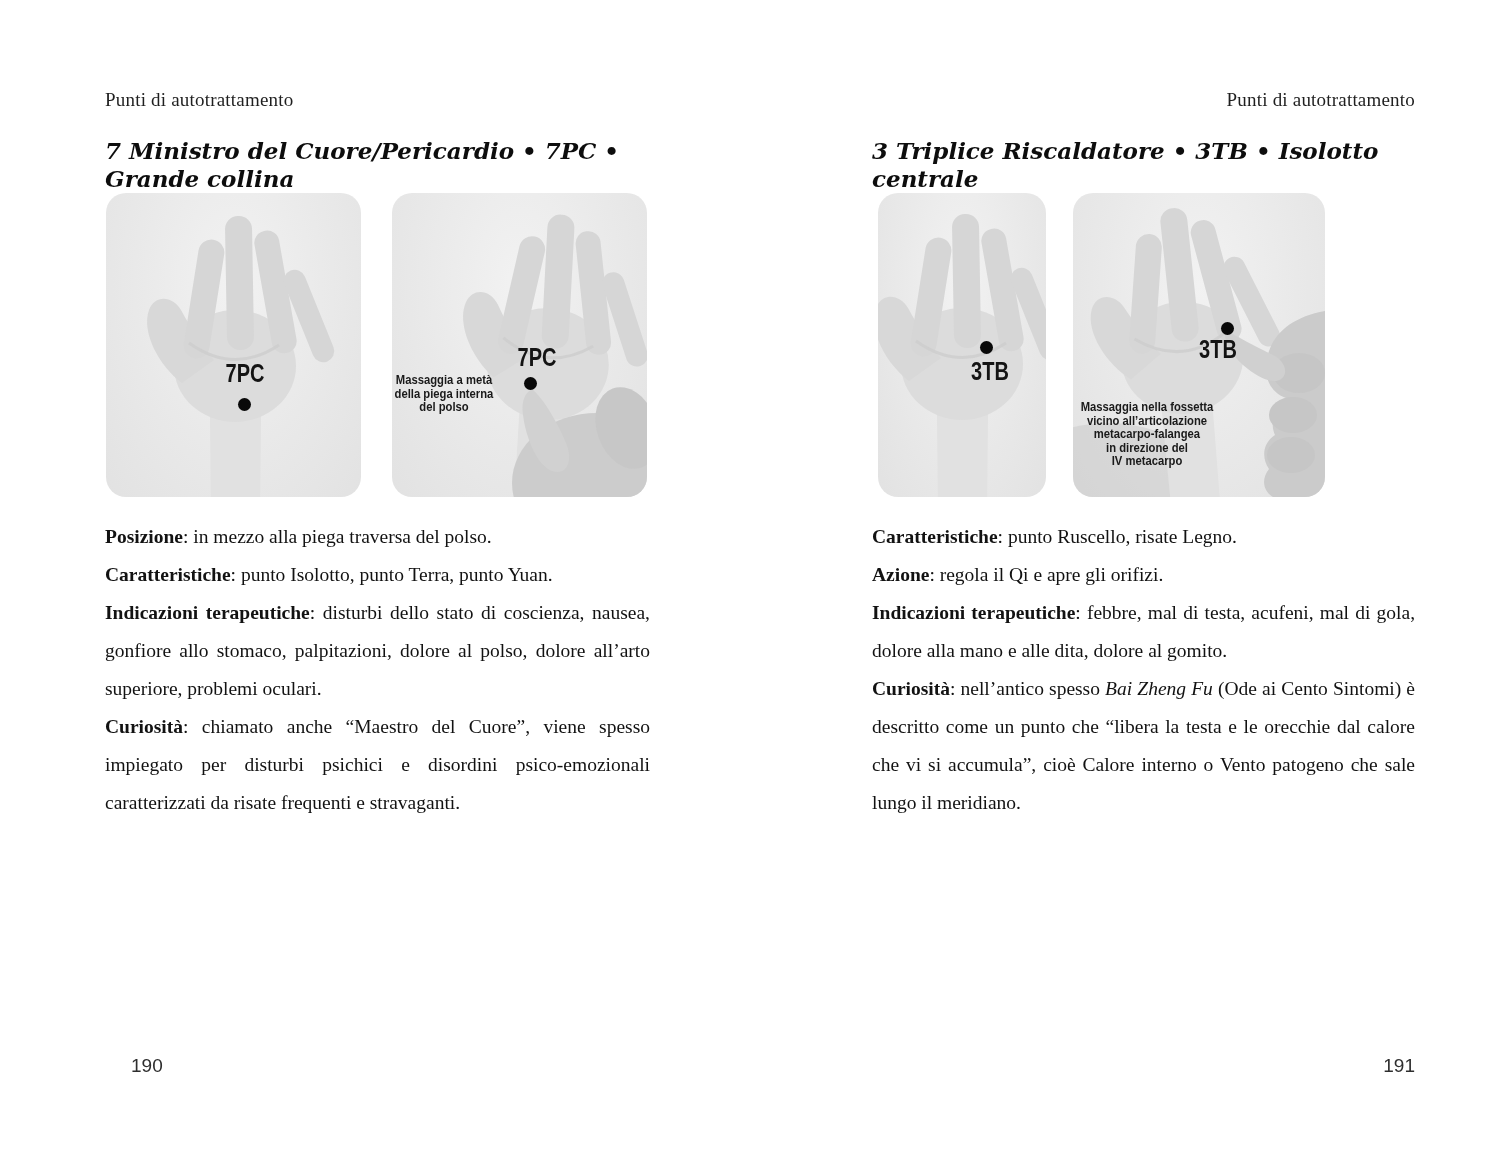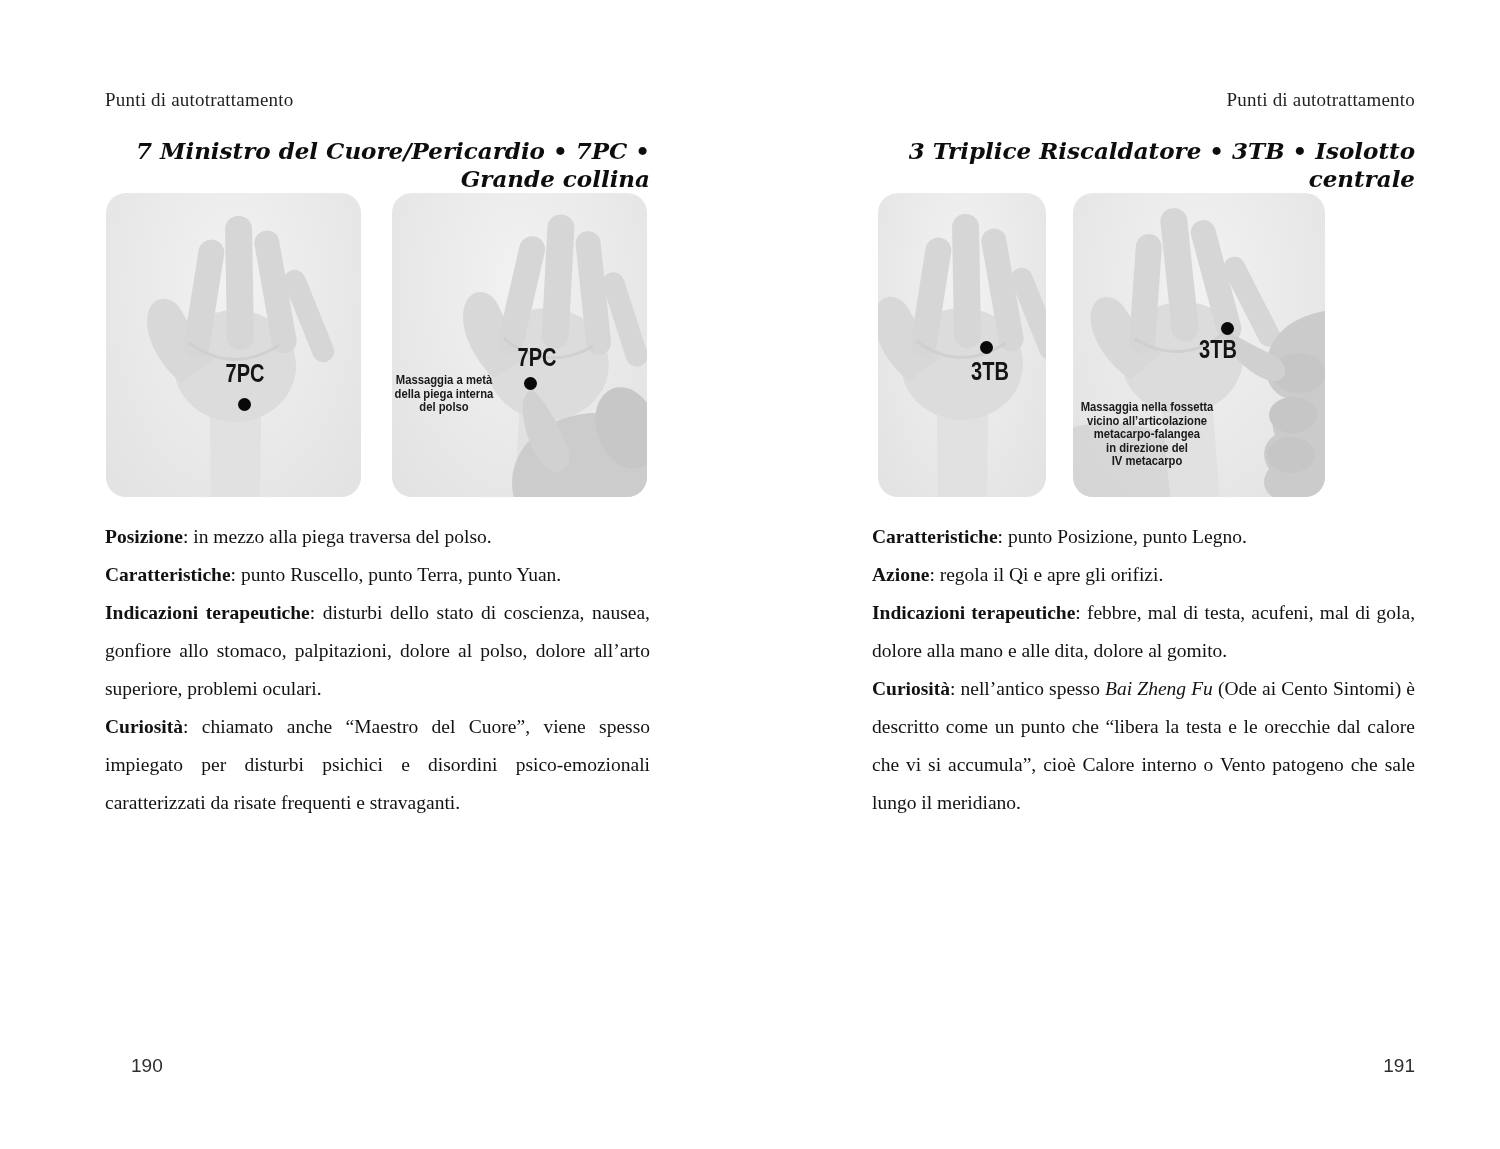--- a/index.html
+++ b/index.html
@@ -23,21 +23,20 @@
   .page-left  .running-header { left: 0; }
   .page-right .running-header { right: 0; }
 
   .section-title {
     position: absolute; top: 137px; left: 0; right: 0;
     margin: 0;
     font-family: "DejaVu Serif", serif;
     font-style: italic; font-weight: 700;
     font-size: 23px; line-height: 28px;
     color: #0d0d0d;
-    text-align: right;
   }
 
   .photo {
     position: absolute; top: 193px; height: 304px;
     border-radius: 20px; overflow: hidden;
     background: radial-gradient(ellipse at 50% 30%, #f2f2f2 0%, #e9e9e9 55%, #e2e2e2 100%);
   }
   .photo svg.hand { position: absolute; left: 0; top: 0; }
 
   .photo-a { left: 1px;   width: 255px; }
@@ -127,21 +126,21 @@
     </svg>
     <span class="acupoint-label" style="left:145px; top:152px;">7PC</span>
     <span class="acupoint-dot" style="left:132px; top:184px;"></span>
     <div class="photo-caption" style="left:52px; top:181px;">Massaggia a metà
 della piega interna
 del polso</div>
   </figure>
 
   <div class="body-text">
     <p><b>Posizione</b><span>: in mezzo alla piega traversa del polso.</span></p>
-    <p><b>Caratteristiche</b><span>: punto Ruscello, punto Terra, punto Yuan.</span></p>
+    <p><b>Caratteristiche</b><span>: punto Isolotto, punto Terra, punto Yuan.</span></p>
     <p><b>Indicazioni terapeutiche</b><span>: disturbi dello stato di coscienza, nausea, gonfiore allo stomaco, palpitazioni, dolore al polso, dolore all’arto superiore, problemi oculari.</span></p>
     <p><b>Curiosità</b><span>: chiamato anche “Maestro del Cuore”, viene spesso impiegato per disturbi psichici e disordini psico-emozionali caratterizzati da risate frequenti e stravaganti.</span></p>
   </div>
 
   <div class="page-number">190</div>
 </section>
 
 <section class="page page-right">
   <div class="running-header">Punti di autotrattamento</div>
   <h1 class="section-title">3 Triplice Riscaldatore • 3TB • Isolotto centrale</h1>
@@ -167,20 +166,20 @@
     <span class="acupoint-dot" style="left:148px; top:129px;"></span>
     <span class="acupoint-label" style="left:145px; top:144px;">3TB</span>
     <div class="photo-caption" style="left:74px; top:208px;">Massaggia nella fossetta
 vicino all’articolazione
 metacarpo-falangea
 in direzione del
 IV metacarpo</div>
   </figure>
 
   <div class="body-text">
-    <p><b>Caratteristiche</b><span>: punto Posizione, punto Legno.</span></p>
+    <p><b>Caratteristiche</b><span>: punto Ruscello, risate Legno.</span></p>
     <p><b>Azione</b><span>: regola il Qi e apre gli orifizi.</span></p>
     <p><b>Indicazioni terapeutiche</b><span>: febbre, mal di testa, acufeni, mal di gola, dolore alla mano e alle dita, dolore al gomito.</span></p>
     <p><b>Curiosità</b><span>: nell’antico spesso </span><i>Bai Zheng Fu</i><span> (Ode ai Cento Sintomi) è descritto come un punto che “libera la testa e le orecchie dal calore che vi si accumula”, cioè Calore interno o Vento patogeno che sale lungo il meridiano.</span></p>
   </div>
 
   <div class="page-number">191</div>
 </section>
 
 </body></html>

